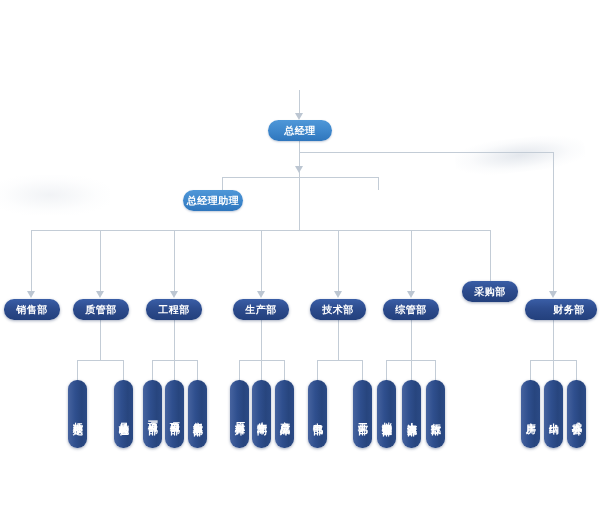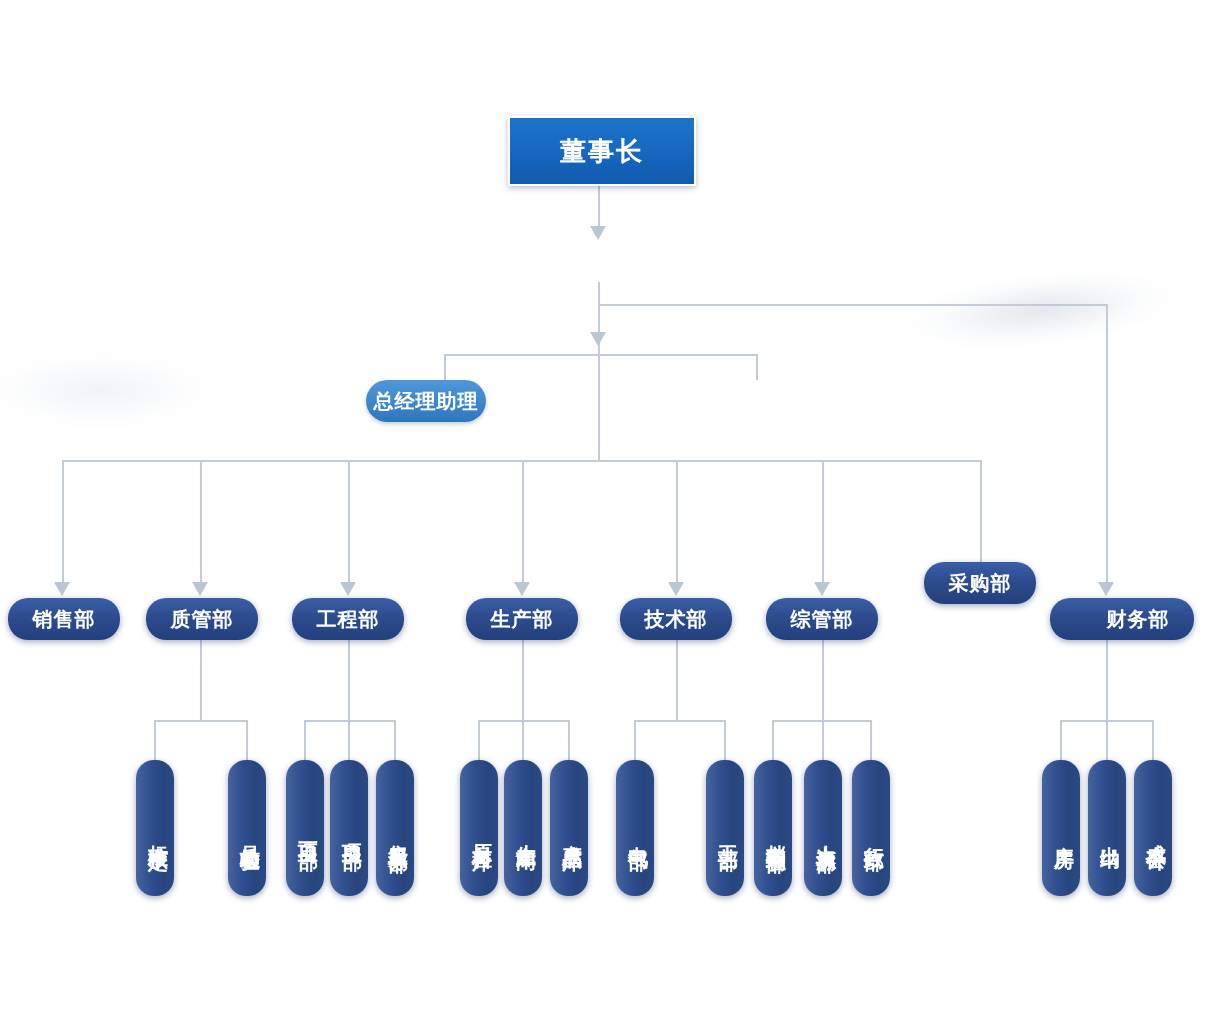--- a/index.html
+++ b/index.html
@@ -181,22 +181,22 @@
   <div class="ln-v" style="left:386px; top:360px; height:20px;"></div>
   <div class="ln-v" style="left:411px; top:360px; height:20px;"></div>
   <div class="ln-v" style="left:435px; top:360px; height:20px;"></div>
 
   <div class="ln-v" style="left:553px; top:320px; height:40px;"></div>
   <div class="ln-h" style="left:530px; top:360px; width:46px;"></div>
   <div class="ln-v" style="left:530px; top:360px; height:20px;"></div>
   <div class="ln-v" style="left:553px; top:360px; height:20px;"></div>
   <div class="ln-v" style="left:576px; top:360px; height:20px;"></div>
 
-  <div class="node-chairman" style="left:254px; top:58px; width:92px; height:33px;">董事长</div>
-
+
+  <div class="node-exec" style="left:268px; top:120px; width:64px; height:21px;">总经理</div>
 
   <div class="node-exec" style="left:183px; top:190px; width:60px; height:21px;">总经理助理</div>
 
   <div class="node-dept" style="left:4px; top:299px; width:56px; height:21px;">销售部</div>
   <div class="node-dept" style="left:73px; top:299px; width:56px; height:21px;">质管部</div>
   <div class="node-dept" style="left:146px; top:299px; width:56px; height:21px;">工程部</div>
   <div class="node-dept" style="left:233px; top:299px; width:56px; height:21px;">生产部</div>
   <div class="node-dept" style="left:310px; top:299px; width:56px; height:21px;">技术部</div>
   <div class="node-dept" style="left:383px; top:299px; width:56px; height:21px;">综管部</div>
   <div class="node-dept" style="left:462px; top:281px; width:56px; height:21px;">采购部</div>

